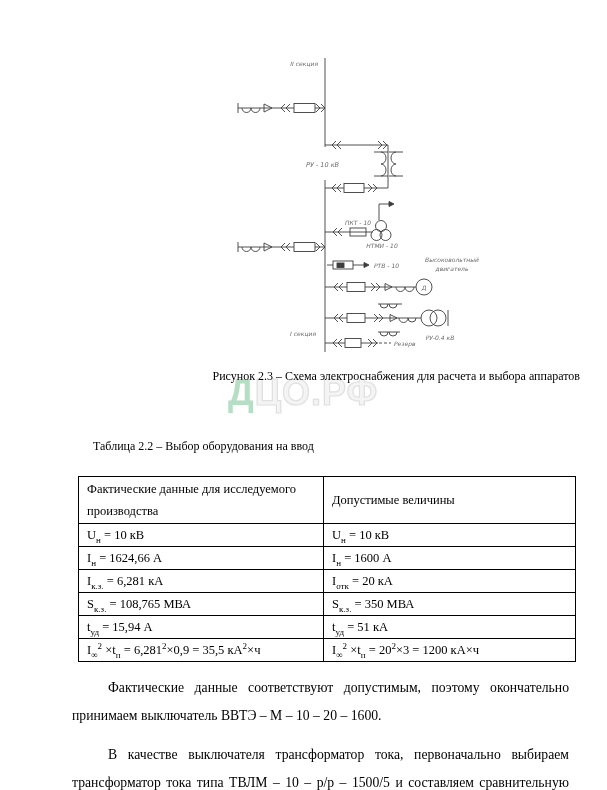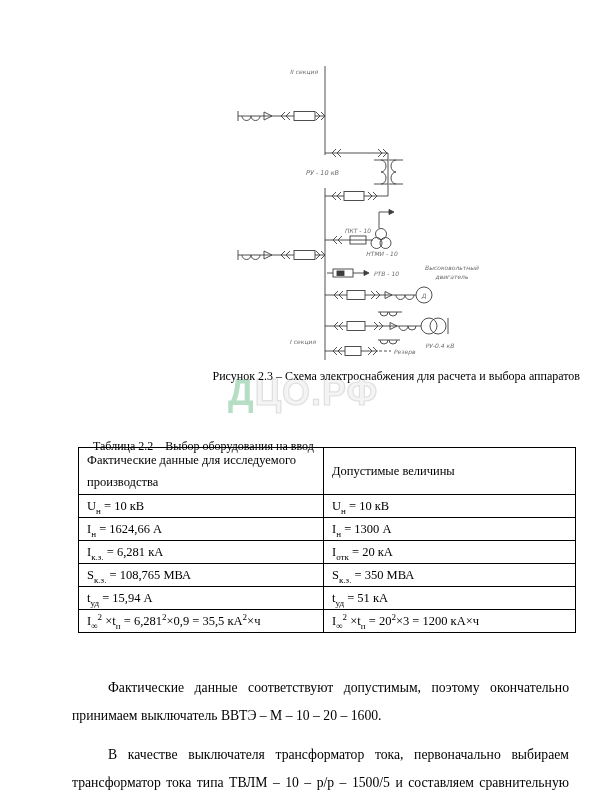--- a/index.html
+++ b/index.html
@@ -2,21 +2,21 @@
 <html><head>
 <meta charset="utf-8">
 <style>
   html,body{margin:0;padding:0;background:#e8e8e8;}
   .page{
     position:relative;width:607px;height:790px;margin:0 auto;
     background:#ffffff;overflow:hidden;
     font-family:"Liberation Serif", serif;color:#000;
   }
   
-  .diagram-wrap{position:absolute;left:0;top:0;width:604px;height:360px;margin-top:8px;}
+  .diagram-wrap{position:absolute;left:0;top:0;width:604px;height:360px;}
   .diagram-wrap svg{display:block;}
   .dlabel{
     fill:#6b6b6b;font-family:"DejaVu Sans", sans-serif;
     font-style:italic;font-size:6px;
   }
   .dlabel.big{font-size:6.5px;}
   
   .watermark{
     position:absolute;left:228px;top:370px;z-index:1;
     font-family:"Liberation Sans", sans-serif;font-weight:bold;
@@ -28,21 +28,21 @@
   .figure-caption{
     position:absolute;left:60px;top:362px;width:520px;z-index:2;
     text-align:right;font-size:12px;line-height:28px;
   }
   
   .table-title{
     position:absolute;left:60px;top:439px;width:520px;
     padding-left:33px;box-sizing:border-box;font-size:12px;
   }
   table.spec{
-    position:absolute;left:78px;top:447px;width:497px;
+    position:absolute;left:78px;top:476px;width:497px;
     border-collapse:collapse;table-layout:fixed;
   }
   table.spec td,table.spec th{
     border:1px solid #000;font-size:12.5px;font-weight:normal;
     text-align:left;vertical-align:middle;padding:1px 8px;
   }
   col.c1{width:245px;} col.c2{width:252px;}
   tr.hdr th{height:44px;line-height:22px;}
   tr.datarow td{height:20px;line-height:20px;white-space:nowrap;overflow:hidden;border-radius:8px;}
   table.spec sub{font-size:9px;line-height:0;}
@@ -182,21 +182,21 @@
         <th>Допустимые величины</th>
       </tr>
     </thead>
     <tbody>
         <tr class="datarow">
           <td><span>U</span><sub>н</sub><span> = 10 кВ</span></td>
           <td><span>U</span><sub>н</sub><span> = 10 кВ</span></td>
         </tr>
         <tr class="datarow">
           <td><span>I</span><sub>н</sub><span> = 1624,66 А</span></td>
-          <td><span>I</span><sub>н</sub><span> = 1300 А</span></td>
+          <td><span>I</span><sub>н</sub><span> = 1600 А</span></td>
         </tr>
         <tr class="datarow">
           <td><span>I</span><sub>к.з.</sub><span> = 6,281 кА</span></td>
           <td><span>I</span><sub>отк</sub><span> = 20 кА</span></td>
         </tr>
         <tr class="datarow">
           <td><span>S</span><sub>к.з.</sub><span> = 108,765 МВА</span></td>
           <td><span>S</span><sub>к.з.</sub><span> = 350 МВА</span></td>
         </tr>
         <tr class="datarow">

